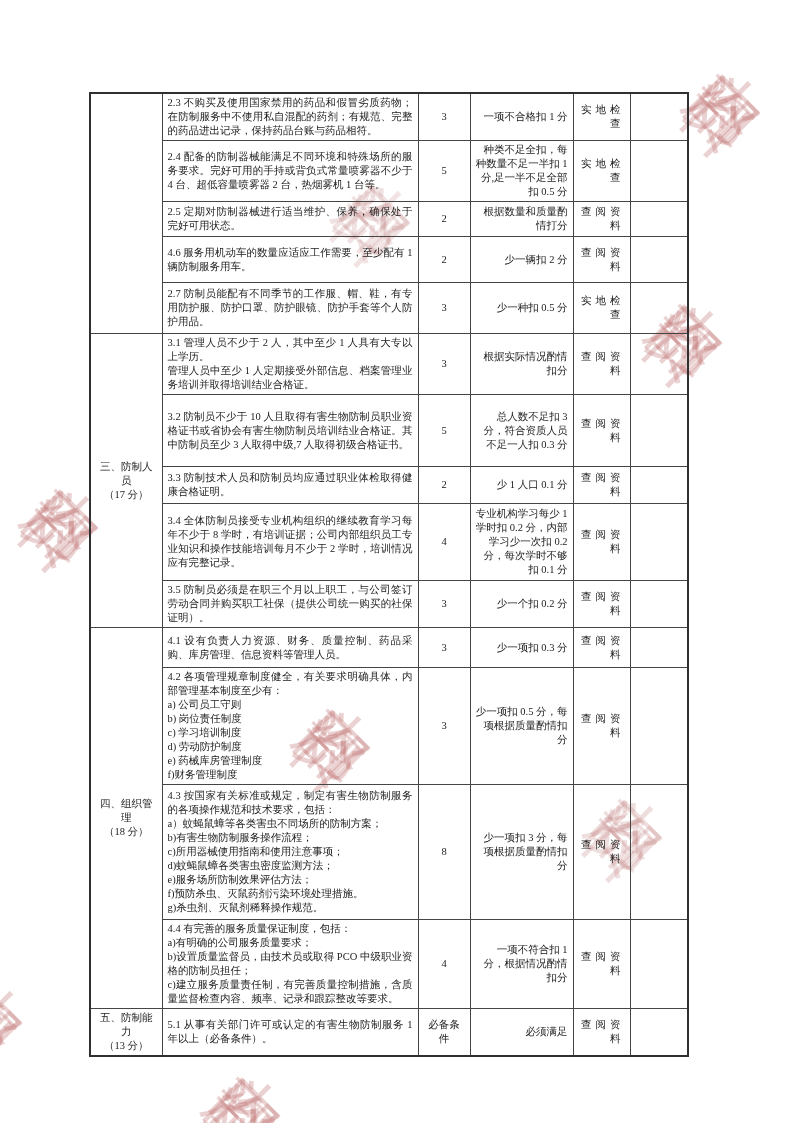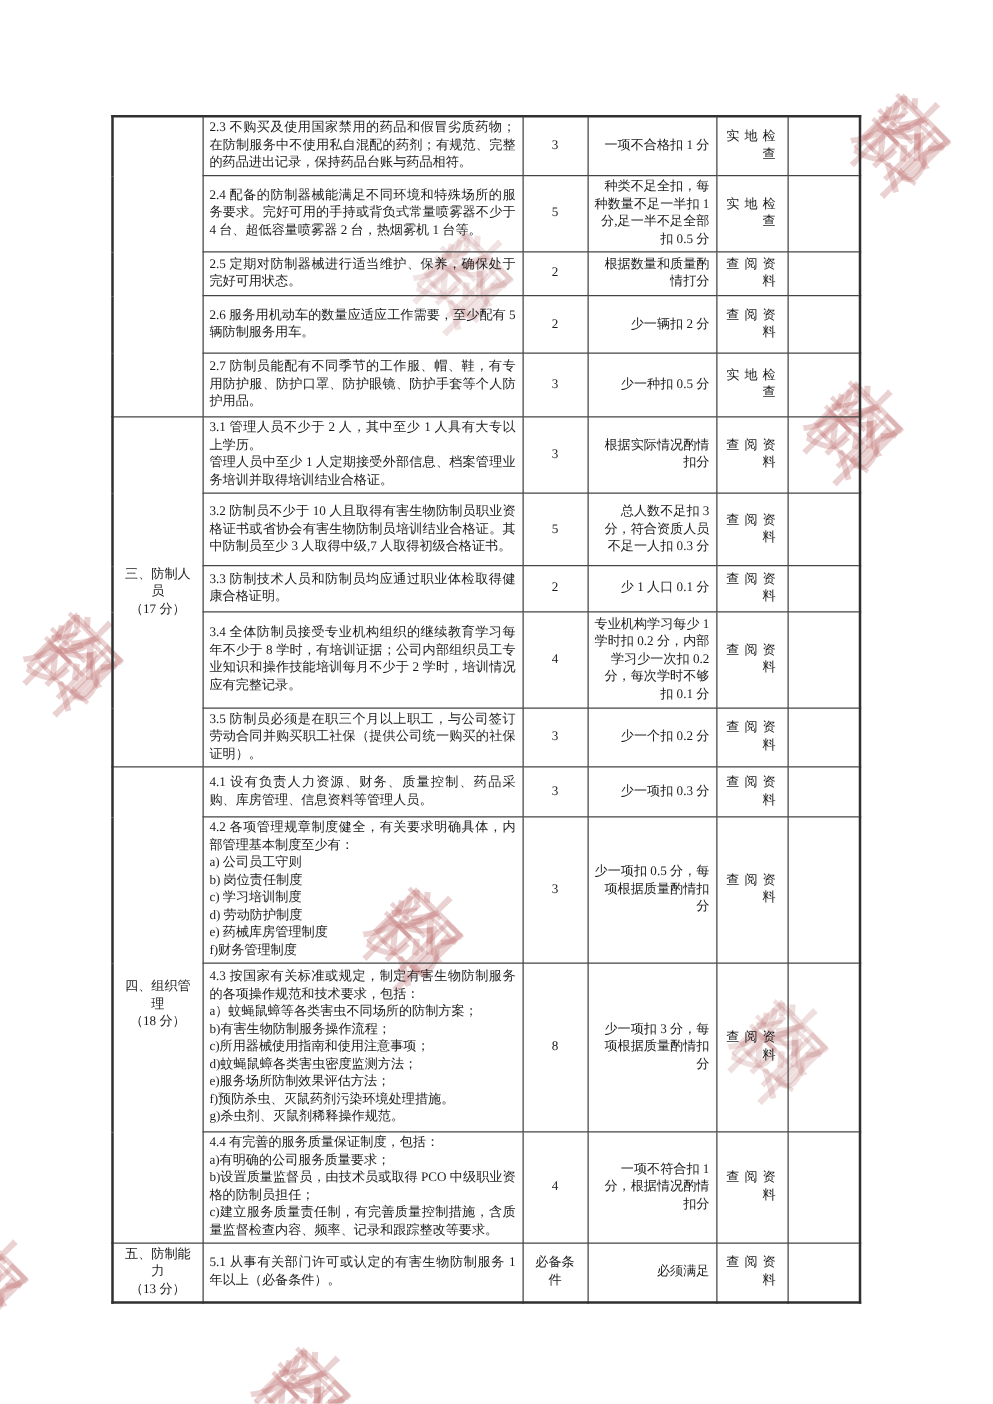--- a/index.html
+++ b/index.html
@@ -131,21 +131,21 @@
         <td class="blank"></td>
       </tr>
       <tr style="height:35px">
         <td class="desc">2.5 定期对防制器械进行适当维护、保养，确保处于完好可用状态。</td>
         <td class="score">2</td>
         <td class="ded">根据数量和质量酌情打分</td>
         <td class="method">查阅资料</td>
         <td class="blank"></td>
       </tr>
       <tr style="height:46px">
-        <td class="desc">2.6 服务用机动车的数量应适应工作需要，至少配有 5 辆防制服务用车。</td>
+        <td class="desc">4.6 服务用机动车的数量应适应工作需要，至少配有 1 辆防制服务用车。</td>
         <td class="score">2</td>
         <td class="ded">少一辆扣 2 分</td>
         <td class="method">查阅资料</td>
         <td class="blank"></td>
       </tr>
       <tr style="height:51px">
         <td class="desc">2.7 防制员能配有不同季节的工作服、帽、鞋，有专用防护服、防护口罩、防护眼镜、防护手套等个人防护用品。</td>
         <td class="score">3</td>
         <td class="ded">少一种扣 0.5 分</td>
         <td class="method">实地检查</td>
@@ -156,21 +156,21 @@
           <span class="catline">三、防制人员</span>
           <span class="catline">（17 分）</span>
         </td>
         <td class="desc">3.1 管理人员不少于 2 人，其中至少 1 人具有大专以上学历。
 管理人员中至少 1 人定期接受外部信息、档案管理业务培训并取得培训结业合格证。</td>
         <td class="score">3</td>
         <td class="ded">根据实际情况酌情扣分</td>
         <td class="method">查阅资料</td>
         <td class="blank"></td>
       </tr>
-      <tr style="height:58px">
+      <tr style="height:72px">
         <td class="desc">3.2 防制员不少于 10 人且取得有害生物防制员职业资格证书或省协会有害生物防制员培训结业合格证。其中防制员至少 3 人取得中级,7 人取得初级合格证书。</td>
         <td class="score">5</td>
         <td class="ded">总人数不足扣 3 分，符合资质人员不足一人扣 0.3 分</td>
         <td class="method">查阅资料</td>
         <td class="blank"></td>
       </tr>
       <tr style="height:37px">
         <td class="desc">3.3 防制技术人员和防制员均应通过职业体检取得健康合格证明。</td>
         <td class="score">2</td>
         <td class="ded">少 1 人口 0.1 分</td>

